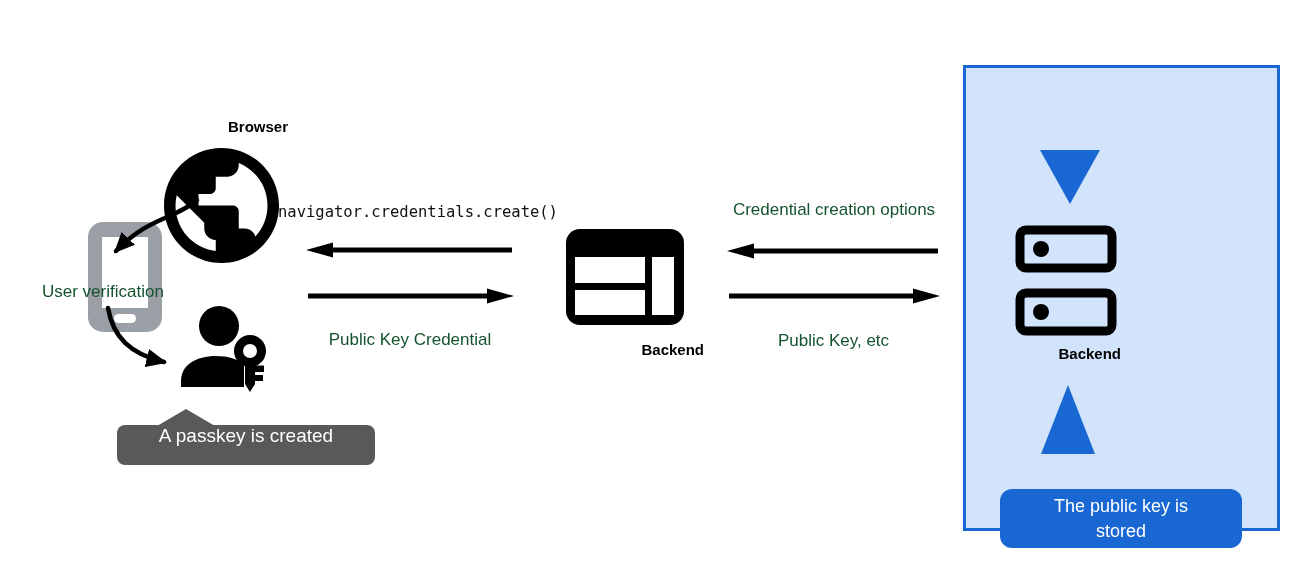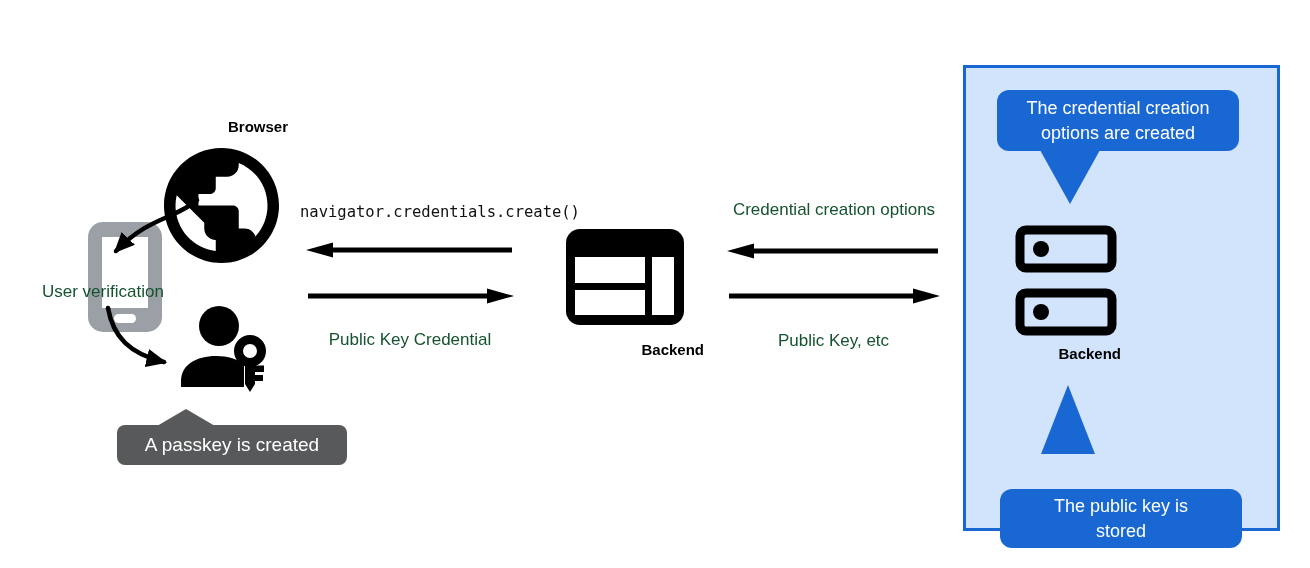--- a/index.html
+++ b/index.html
@@ -10,23 +10,23 @@
     overflow:hidden;
   }
   .abs { position:absolute; }
   .node-label { font-weight:bold; font-size:15px; color:#000; text-align:right; }
   .msg-label  { font-size:17px; color:#14532d; text-align:center; }
   .mono-label { font-family:"DejaVu Sans Mono","Liberation Mono",monospace; font-size:15.5px; color:#111; }
   .ptr { pointer-events:none; }
 
   
   .tooltip-dark {
-    position:absolute; left:117px; top:425px; width:230px; height:40px;
+    position:absolute; left:117px; top:425px; width:258px; height:40px;
     background:#58595b; border-radius:8px; color:#fff; font-size:19px;
-    display:flex; align-items:center; justify-content:center;
+    display:flex; justify-content:center;
   }
   .tooltip-dark-tail {
     position:absolute; left:157px; top:409px; width:0; height:0;
     border-left:29px solid transparent; border-right:29px solid transparent;
     border-bottom:17px solid #58595b;
   }
 
   
   .panel {
     position:absolute; left:963px; top:65px; width:317px; height:466px;
@@ -84,21 +84,21 @@
     <path d="M 108 308 C 113 337, 130 354, 164 362" fill="none" stroke="#000" stroke-width="4.5" stroke-linecap="round" marker-end="url(#ah)"></path>
   </svg>
 
   <div class="abs msg-label" style="left:42px; top:282px; white-space:nowrap;">User verification</div>
 
   <div class="tooltip-dark-tail ptr"></div>
   <div class="tooltip-dark">
     <span>A passkey is created</span>
   </div>
 
-  <div class="abs mono-label" style="left:300px; top:203px;">navigator.credentials.create()</div>
+  <div class="abs mono-label" style="left:278px; top:203px;">navigator.credentials.create()</div>
 
   <svg class="abs ptr" style="left:306px; top:241px;" width="208" height="18" viewBox="0 0 208 18">
     <line x1="206" y1="9" x2="24" y2="9" stroke="#000" stroke-width="5"></line>
     <polygon points="0,9 27,1.5 27,16.5" fill="#000"></polygon>
   </svg>
 
   <svg class="abs ptr" style="left:306px; top:287px;" width="208" height="18" viewBox="0 0 208 18">
     <line x1="2" y1="9" x2="184" y2="9" stroke="#000" stroke-width="5"></line>
     <polygon points="208,9 181,1.5 181,16.5" fill="#000"></polygon>
   </svg>
@@ -122,24 +122,20 @@
 
   <svg class="abs ptr" style="left:727px; top:287px;" width="213" height="18" viewBox="0 0 213 18">
     <line x1="2" y1="9" x2="189" y2="9" stroke="#000" stroke-width="5"></line>
     <polygon points="213,9 186,1.5 186,16.5" fill="#000"></polygon>
   </svg>
 
   <div class="abs msg-label" style="left:727px; top:331px; width:213px;">Public Key, etc</div>
 
   <div class="panel">
 
-    <div class="bubble bubble-top">
-      <span>The credential creation
-options are created</span>
-    </div>
     <div class="bubble-tail-down ptr"></div>
 
     <svg class="abs ptr" style="left:45px; top:153px;" width="110" height="119" viewBox="0 0 110 119">
       <rect x="9" y="9" width="92" height="38" rx="6" fill="none" stroke="#000" stroke-width="9"></rect>
       <rect x="9" y="72" width="92" height="38" rx="6" fill="none" stroke="#000" stroke-width="9"></rect>
       <circle cx="30" cy="28" r="8" fill="#000"></circle>
       <circle cx="30" cy="91" r="8" fill="#000"></circle>
     </svg>
     <div class="abs node-label" style="left:45px; top:277px; width:110px;">Backend</div>
 

